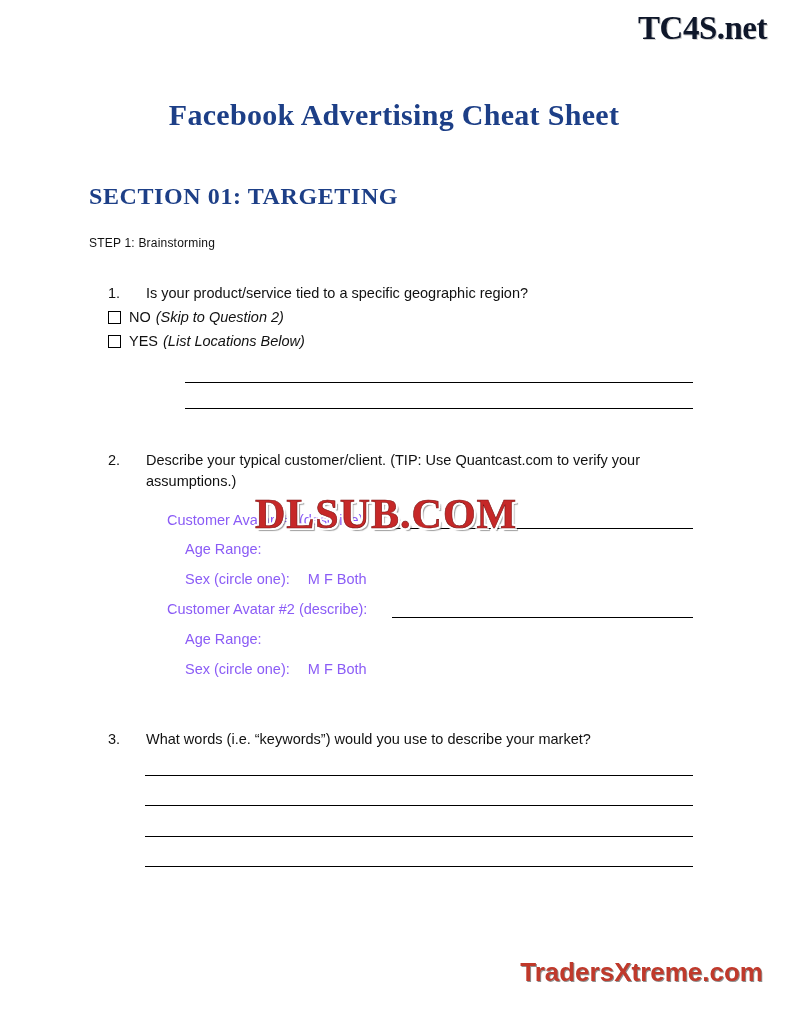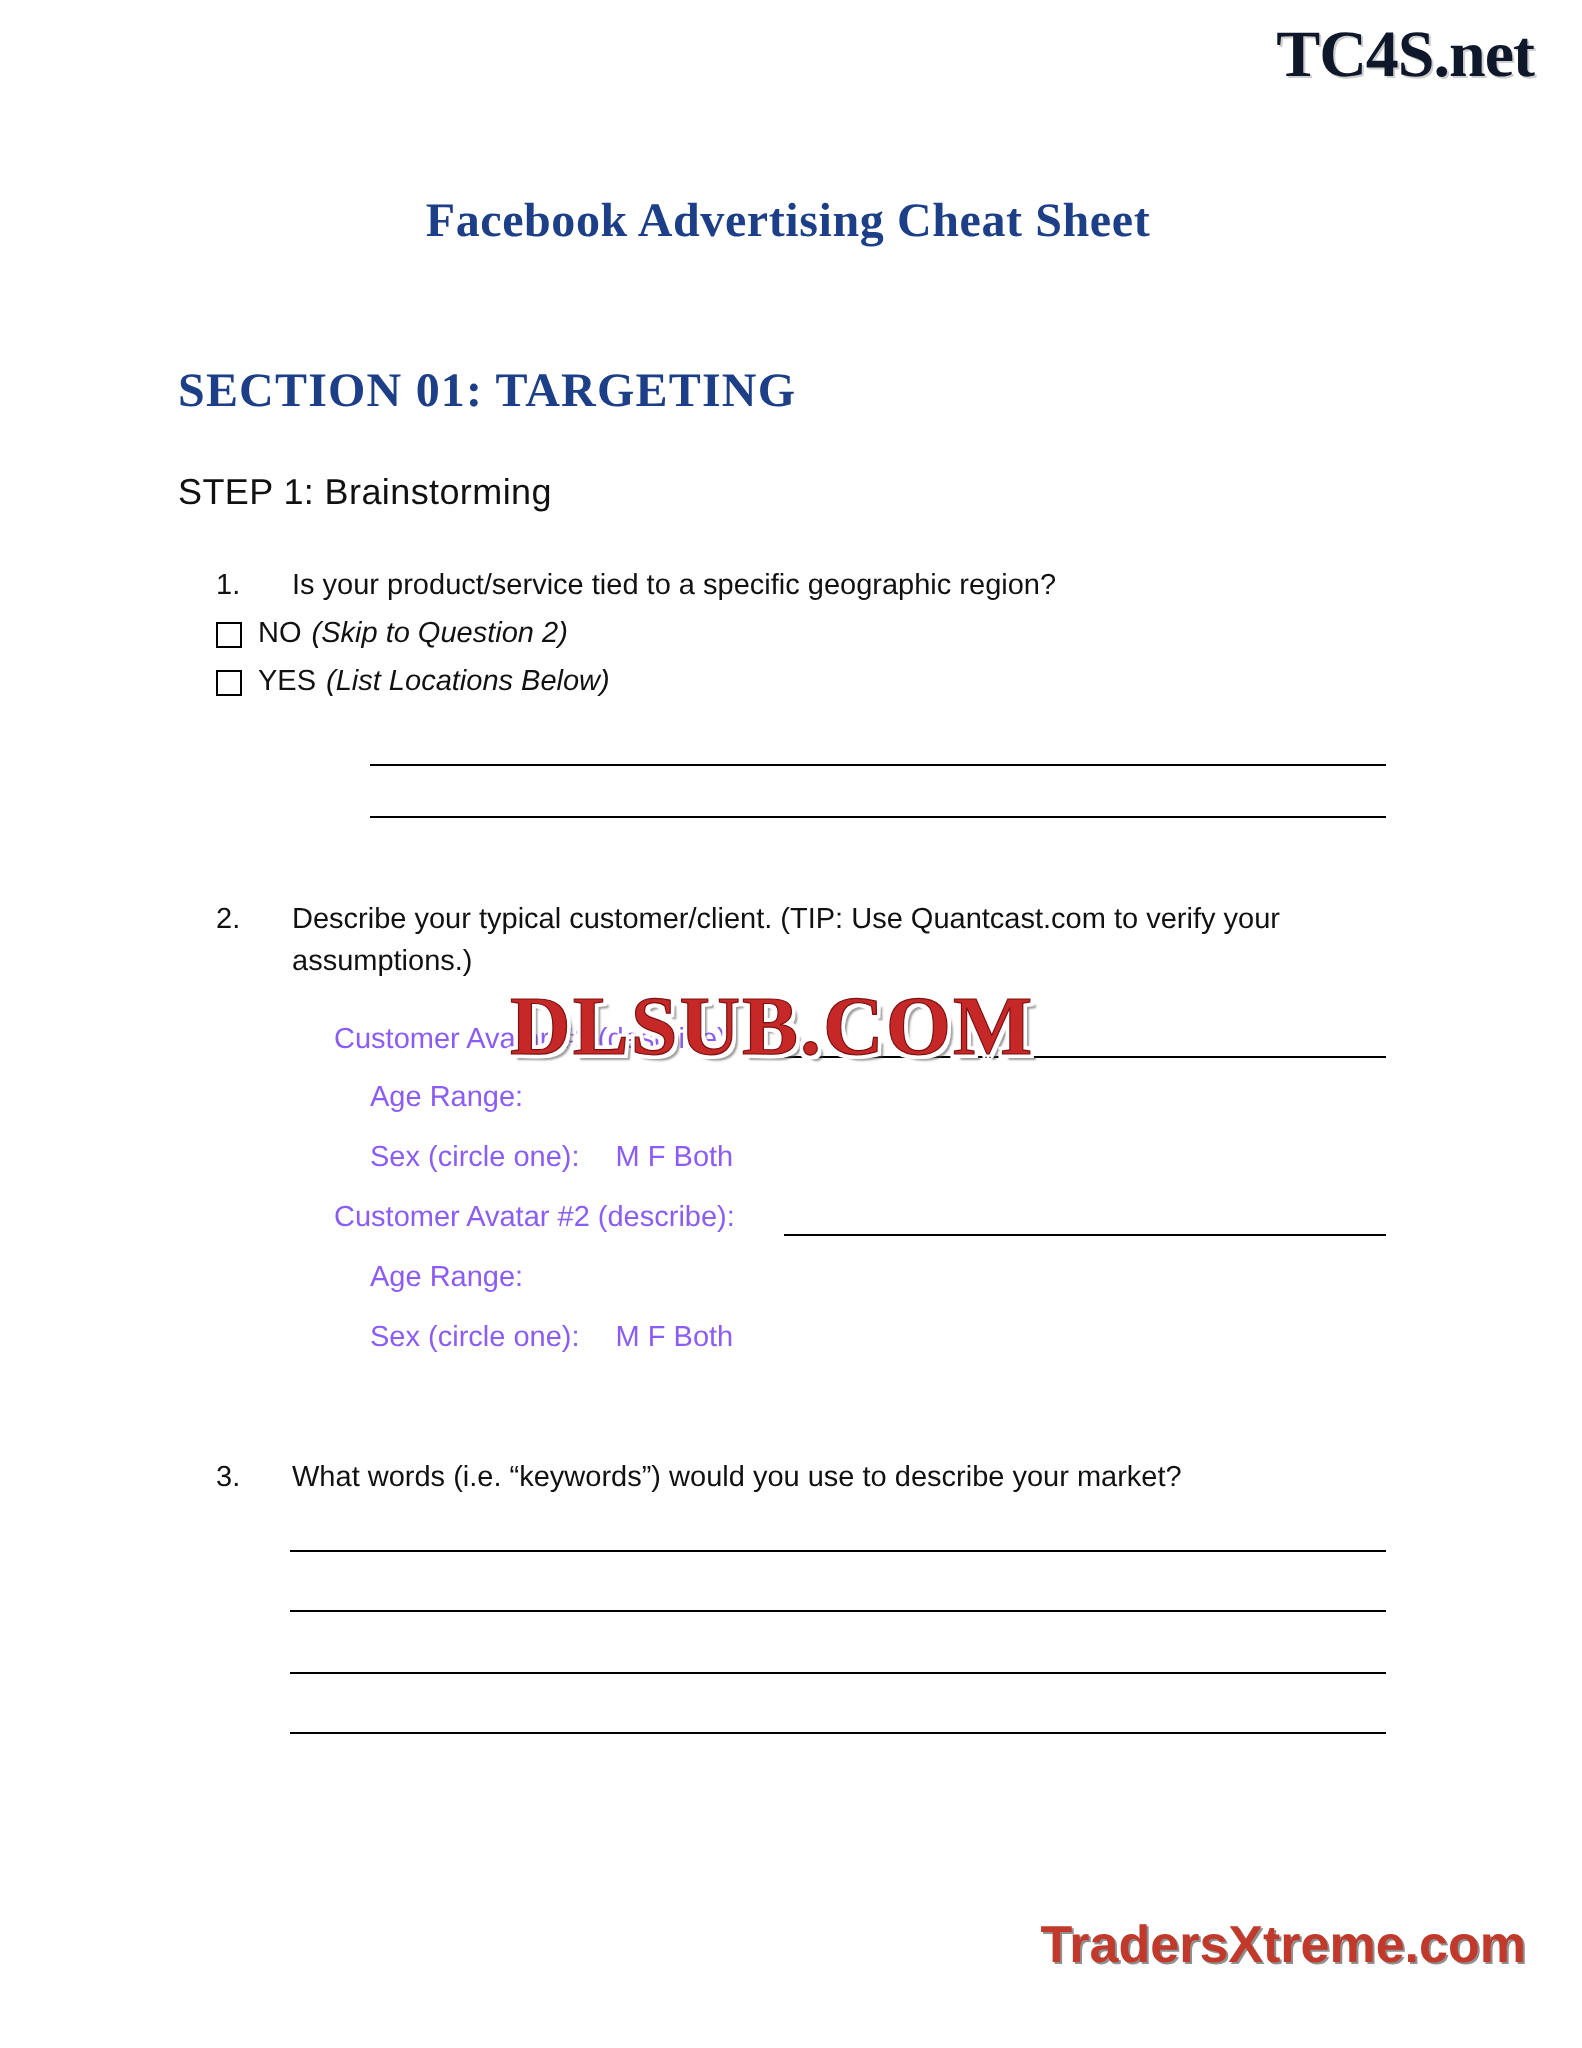--- a/index.html
+++ b/index.html
@@ -49,41 +49,41 @@
 
   
   .doc-title {
     position: absolute;
     top: 98px;
     left: 0;
     width: 788px;
     text-align: center;
     font-family: "Liberation Serif", serif;
     font-weight: bold;
-    font-size: 24px;
+    font-size: 30px;
     color: #1d3f87;
     letter-spacing: 0.3px;
   }
 
   .section-head {
     position: absolute;
     top: 183px;
     left: 89px;
     font-family: "Liberation Serif", serif;
     font-weight: bold;
     font-size: 24px;
     color: #1d3f87;
     letter-spacing: 0.6px;
   }
 
   .step-head {
     position: absolute;
     top: 236px;
     left: 89px;
-    font-size: 18px;
+    font-size: 12px;
     color: #111;
     letter-spacing: 0.2px;
   }
 
   .q {
     position: absolute;
     font-size: 14.5px;
     line-height: 1.45;
     color: #111;
   }

